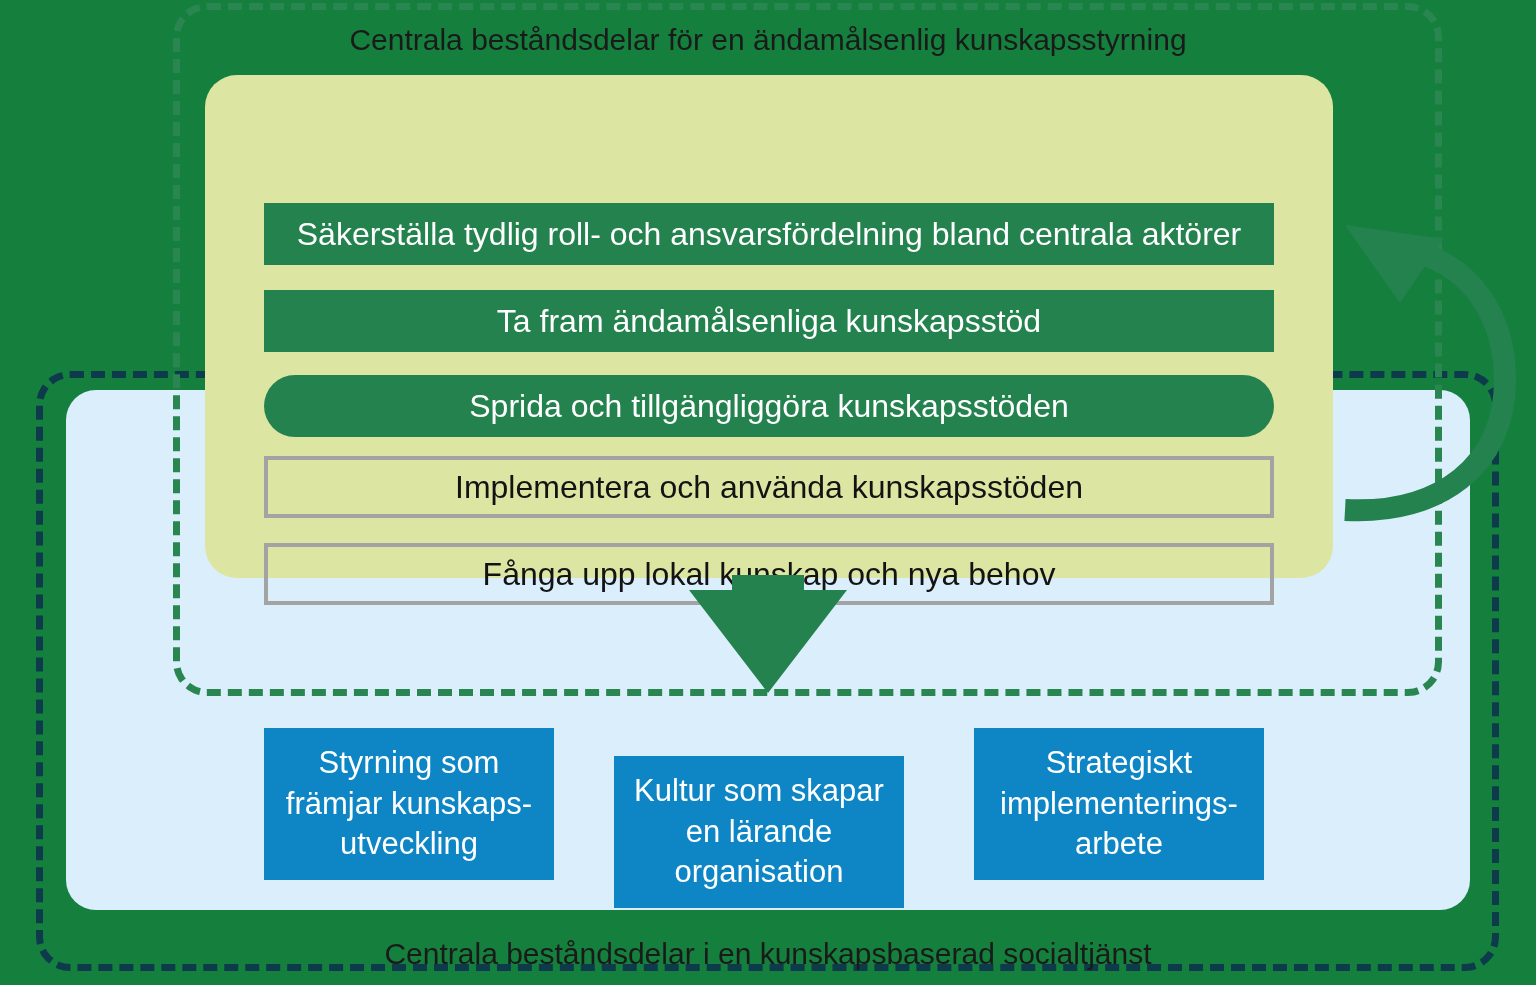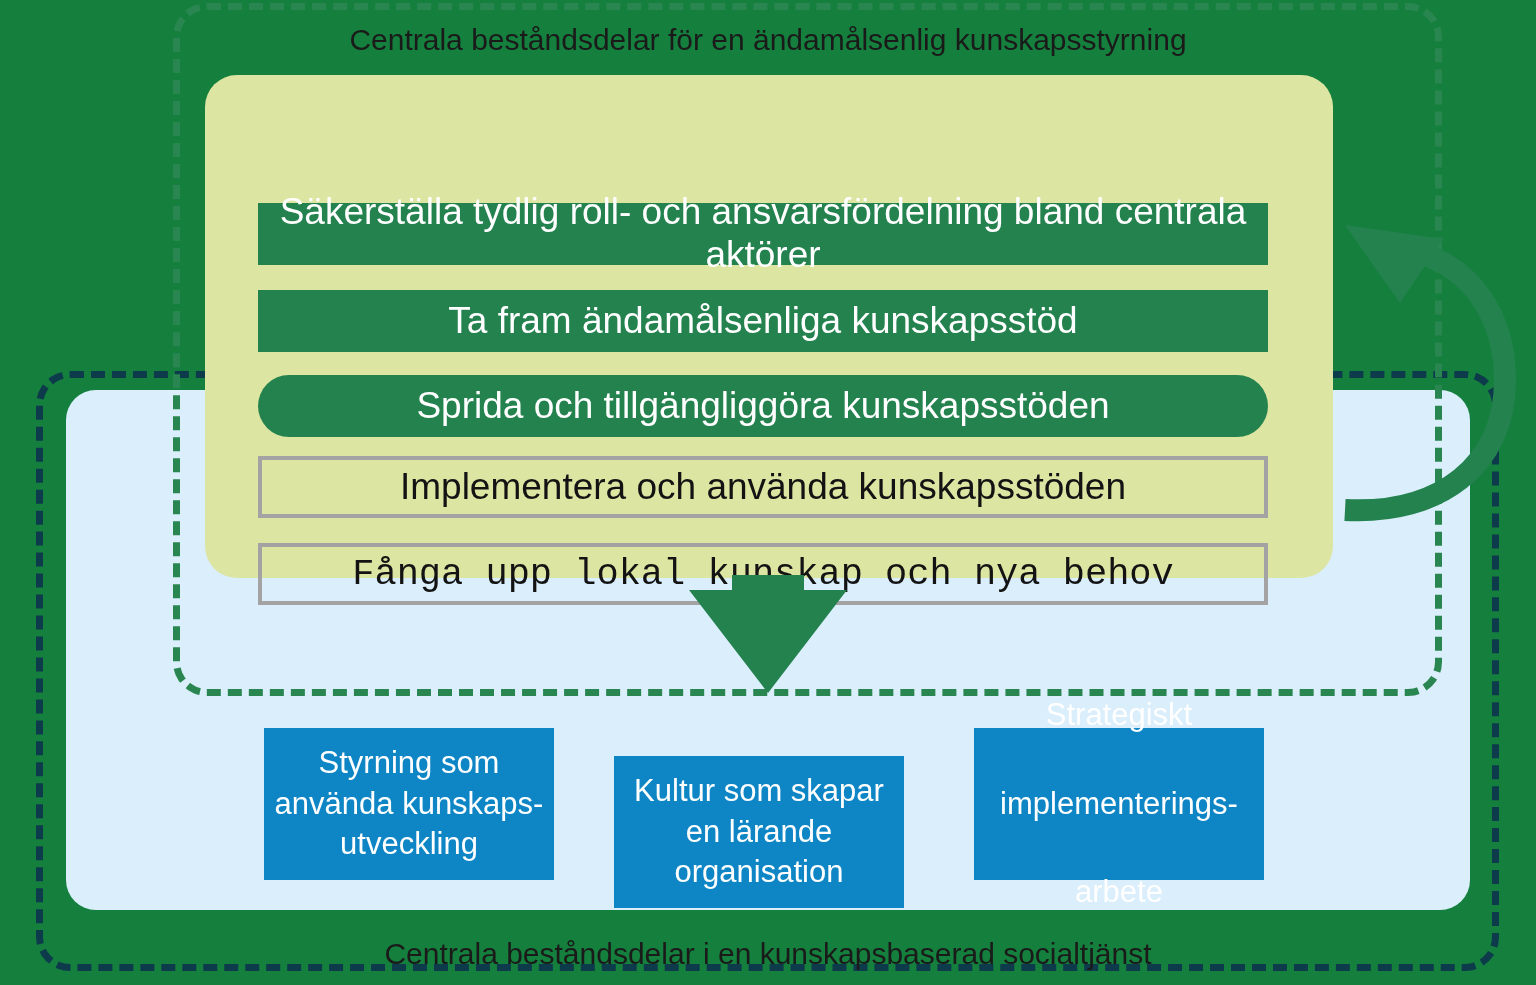--- a/index.html
+++ b/index.html
@@ -83,46 +83,46 @@
     top: 75px;
     width: 1128px;
     height: 503px;
     background: #DDE5A2;
     border-radius: 32px;
   }
 
   
   .bar {
     position: absolute;
-    left: 53px;
+    left: 59px;
     width: 1010px;
     box-sizing: border-box;
     display: flex;
     align-items: center;
     justify-content: center;
     text-align: center;
-    font-size: 37px;
+    font-size: 32px;
     line-height: 1.15;
   }
   .bar-filled {
     background: #24824F;
     color: #ffffff;
     height: 62px;
   }
   .bar-outlined {
     background: transparent;
     color: #131313;
     height: 62px;
     border: 4px solid #a3a3a3;
   }
   #bar-0 { top: 128px; }
   #bar-1 { top: 215px; }
   #bar-2 { top: 300px; border-radius: 31px; }
   #bar-3 { top: 381px; }
-  #bar-4 { top: 468px; font-family: Liberation Mono, monospace; }
+  #bar-4 { top: 468px; }
 
   
   #arrow-down {
     position: absolute;
     left: 689px;
     top: 575px;
     width: 158px;
     height: 118px;
   }
 
@@ -146,21 +146,21 @@
     display: flex;
     flex-direction: column;
     align-items: center;
     justify-content: center;
     text-align: center;
     font-size: 31px;
     line-height: 1.32;
   }
   #component-box-0 { left: 264px; }
   #component-box-1 { left: 614px; margin-top: 28px; }
-  #component-box-2 { left: 974px; gap: 48px; }
+  #component-box-2 { left: 974px; }
   .component-line { display: block; }
 </style>
 </head>
 <body>
 
 <div id="canvas">
 
   <div class="dashed-frame" id="frame-social-services"></div>
 
   <div id="panel-social-services"></div>
@@ -190,21 +190,21 @@
 
   <div id="arrow-feedback-loop">
     <svg width="190" height="310" viewBox="0 0 190 310" xmlns="http://www.w3.org/2000/svg">
       <path d="M 15 295 C 110 300 175 250 175 165 C 175 100 140 55 95 40" stroke="#24824F" stroke-width="22" fill="none" stroke-linecap="butt"></path>
       <polygon points="15,10 113,24 70,88" fill="#24824F"></polygon>
     </svg>
   </div>
 
   <div class="component-box" id="component-box-0">
     <span class="component-line">Styrning som</span>
-    <span class="component-line">använda kunskaps-</span>
+    <span class="component-line">främjar kunskaps-</span>
     <span class="component-line">utveckling</span>
   </div>
 
   <div class="component-box" id="component-box-1">
     <span class="component-line">Kultur som skapar</span>
     <span class="component-line">en lärande</span>
     <span class="component-line">organisation</span>
   </div>
 
   <div class="component-box" id="component-box-2">

